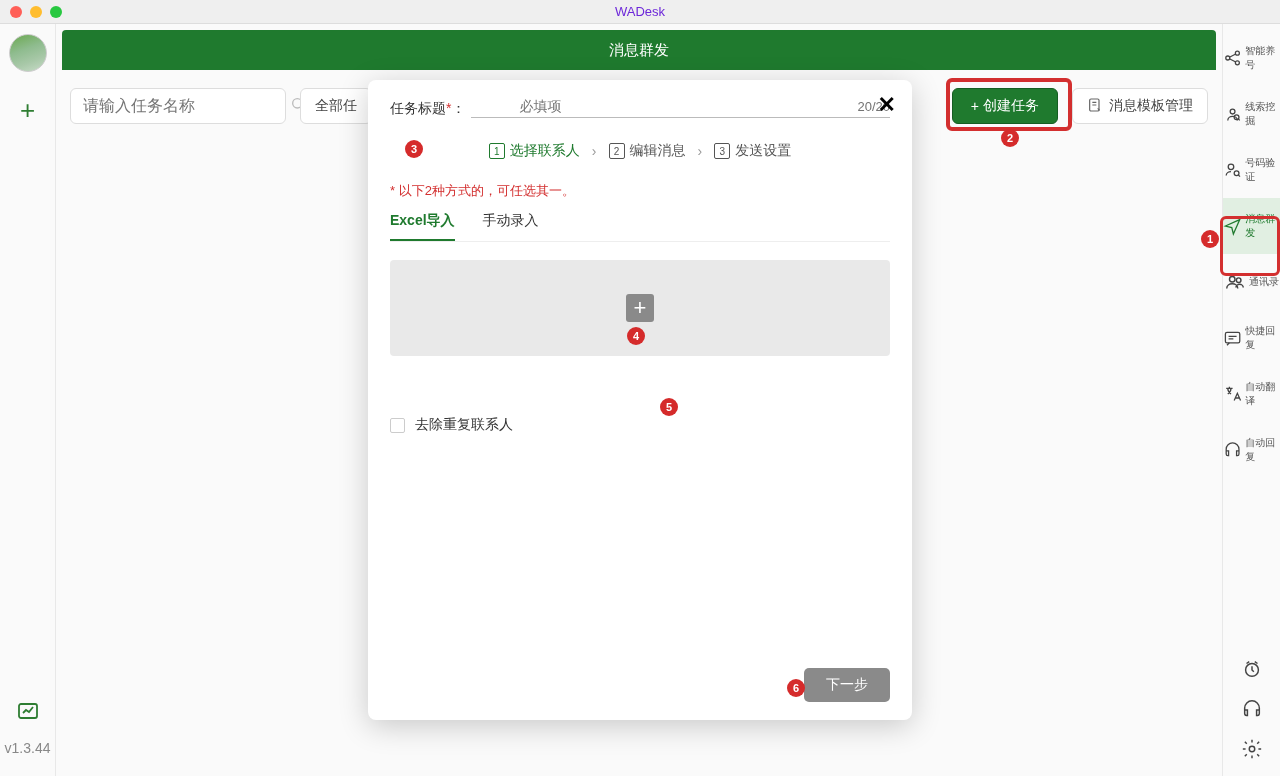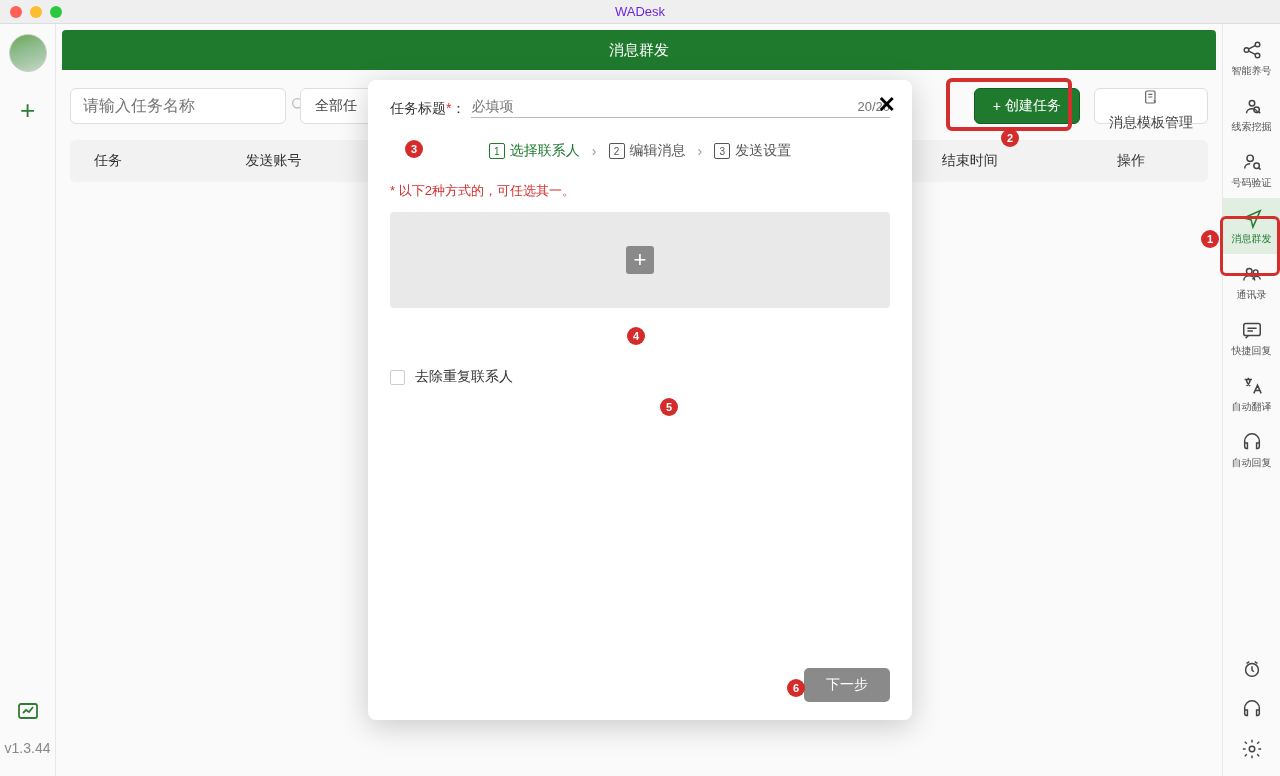--- a/index.html
+++ b/index.html
@@ -28,47 +28,47 @@
 
 .main { flex: 1; display: flex; flex-direction: column; background: #fafafa; }
 .page-header { background: #1f7a2e; height: 40px; display: flex; align-items: center; justify-content: center; color: #fff; font-size: 15px; margin: 6px 6px 0; border-radius: 4px 4px 0 0; }
 .toolbar { display: flex; align-items: center; gap: 14px; padding: 18px 14px 10px; }
 .search-box { width: 216px; height: 36px; border: 1px solid #ddd; border-radius: 6px; background: #fff; display: flex; align-items: center; padding: 0 12px; }
 .search-box input { border: none; outline: none; flex: 1; font-size: 16px; color: #888; background: transparent; }
 .search-box .si { color: #bbb; }
 .filter-btn { height: 36px; border: 1px solid #ddd; border-radius: 6px; background: #fff; padding: 0 14px; display: flex; align-items: center; font-size: 14px; color: #444; }
 .toolbar-spacer { flex: 1; }
 .create-btn { height: 36px; background: #1f7a2e; border: 1px solid #155d22; border-radius: 6px; color: #fff; padding: 0 18px; font-size: 14px; display: flex; align-items: center; gap: 4px; }
-.template-btn { height: 36px; border: 1px solid #ddd; border-radius: 6px; background: #fff; padding: 0 14px; display: flex; align-items: center; gap: 6px; font-size: 14px; color: #444; flex-direction: column; }
+.template-btn { height: 36px; border: 1px solid #ddd; border-radius: 6px; background: #fff; padding: 0 14px; display: flex; align-items: center; gap: 6px; font-size: 14px; color: #444; }
 
 .hl-create { position: absolute; border: 4px solid #d32f2f; border-radius: 6px; pointer-events: none; top: 100px; left: 1000px; width: 126px; height: 53px; }
 .table-head { display: flex; padding: 12px 24px; background: #f2f2f2; margin: 6px 14px 0; border-radius: 6px; font-size: 14px; color: #333; }
 .th { flex: 1; }
 
 
 .right-sidebar { width: 58px; background: #fafafa; border-left: 1px solid #e8e8e8; display: flex; flex-direction: column; align-items: center; padding-top: 6px; }
-.rs-item { width: 100%; height: 56px; display: flex; flex-direction: column; align-items: center; justify-content: center; gap: 3px; font-size: 10px; color: #555; cursor: pointer; }
+.rs-item { width: 100%; height: 56px; display: flex; flex-direction: row; align-items: center; justify-content: center; gap: 3px; font-size: 10px; color: #555; cursor: pointer; }
 .rs-item.active { background: #e1efe2; color: #1f7a2e; }
 .rs-item.active svg { stroke: #1f7a2e; fill: none; }
 .rs-icon { width: 22px; height: 22px; }
 .rs-icon svg { width: 100%; height: 100%; stroke: #444; fill: none; stroke-width: 1.6; }
 .rs-spacer { flex: 1; }
 .rs-bottom { display: flex; flex-direction: column; align-items: center; gap: 18px; padding-bottom: 16px; }
 .rs-bottom .rs-icon { width: 22px; height: 22px; }
 
 
 .modal-backdrop { position: absolute; inset: 24px 0 0 0; background: rgba(0,0,0,0); }
 .modal { position: absolute; left: 368px; top: 80px; width: 544px; height: 640px; background: #fff; border-radius: 8px; box-shadow: 0 6px 30px rgba(0,0,0,0.2); padding: 18px 22px; display: flex; flex-direction: column; }
 .modal-close { position: absolute; right: 16px; top: 12px; font-size: 22px; font-weight: bold; cursor: pointer; color: #000; }
 .modal-title { text-align: center; font-size: 19px; font-weight: 600; color: #222; margin-bottom: 22px; }
 .form-row { display: flex; align-items: flex-end; gap: 6px; margin-bottom: 16px; }
 .form-label { font-size: 14px; color: #333; white-space: nowrap; }
 .form-label .req { color: #d32f2f; }
 .title-input-wrap { flex: 1; border-bottom: 1px solid #bbb; display: flex; align-items: center; padding-bottom: 3px; }
-.title-input-wrap input { flex: 1; border: none; outline: none; font-size: 14px; color: #999; }
+.title-input-wrap input { flex: 1; border: none; outline: none; font-size: 14px; color: #999; margin-left: 48px; }
 .char-count { font-size: 13px; color: #737373; }
 
 .steps { display: flex; align-items: center; justify-content: center; gap: 12px; margin: 8px 0 22px; font-size: 14px; }
 .step { display: flex; align-items: center; gap: 5px; color: #555; }
 .step.active { color: #1f7a2e; font-weight: 500; }
 .step-box { display: inline-flex; width: 16px; height: 16px; border: 1.4px solid currentColor; align-items: center; justify-content: center; font-size: 10px; border-radius: 2px; }
 .step-sep { color: #999; }
 
 .red-note { color: #d32f2f; font-size: 13px; margin-bottom: 12px; }
 .inner-tabs { display: flex; gap: 28px; border-bottom: 1px solid #eee; margin-bottom: 18px; }
@@ -136,29 +136,20 @@
           <span>创建任务</span>
         </div>
       <div class="template-btn">
         <span><svg width="16" height="16" viewBox="0 0 24 24" fill="none" stroke="#666" stroke-width="1.8">
               <rect x="4" y="3" width="14" height="18" rx="2"></rect>
               <path d="M8 8h6M8 12h6M16 17l3 3"></path>
             </svg></span>
         <span>消息模板管理</span>
       </div>
     </div>
-    <div class="table-head">
-      <div class="th">任务</div>
-      <div class="th">发送账号</div>
-      <div class="th">计划</div>
-      <div class="th" style="flex:2"></div>
-      <div class="th" style="flex:0.6">时间</div>
-      <div class="th" style="flex:0.9">结束时间</div>
-      <div class="th" style="flex:0.7;text-align:center">操作</div>
-    </div>
   </div>
 
   <div class="right-sidebar">
     <div class="rs-item">
       <div class="rs-icon"><svg viewBox="0 0 24 24">
             <circle cx="6" cy="12" r="2.5"></circle>
             <circle cx="18" cy="6" r="2.5"></circle>
             <circle cx="18" cy="18" r="2.5"></circle>
             <path d="M8 11l8-4M8 13l8 4"></path>
           </svg></div>
@@ -259,20 +250,24 @@
       </div>
     <span class="step-sep">›</span>
     <div class="step">
         <span class="step-box">3</span>
         <span>发送设置</span>
       </div>
   </div>
 
   <div class="red-note">* 以下2种方式的，可任选其一。</div>
 
+  <div class="inner-tabs">
+    <div class="inner-tab active">Excel导入</div>
+    <div class="inner-tab">手动录入</div>
+  </div>
 
 
   <div class="upload-area">
     <div class="upload-plus">+</div>
   </div>
 
   <div class="checkbox-row">
     <div class="cb"></div>
     <span>去除重复联系人</span>
   </div>

